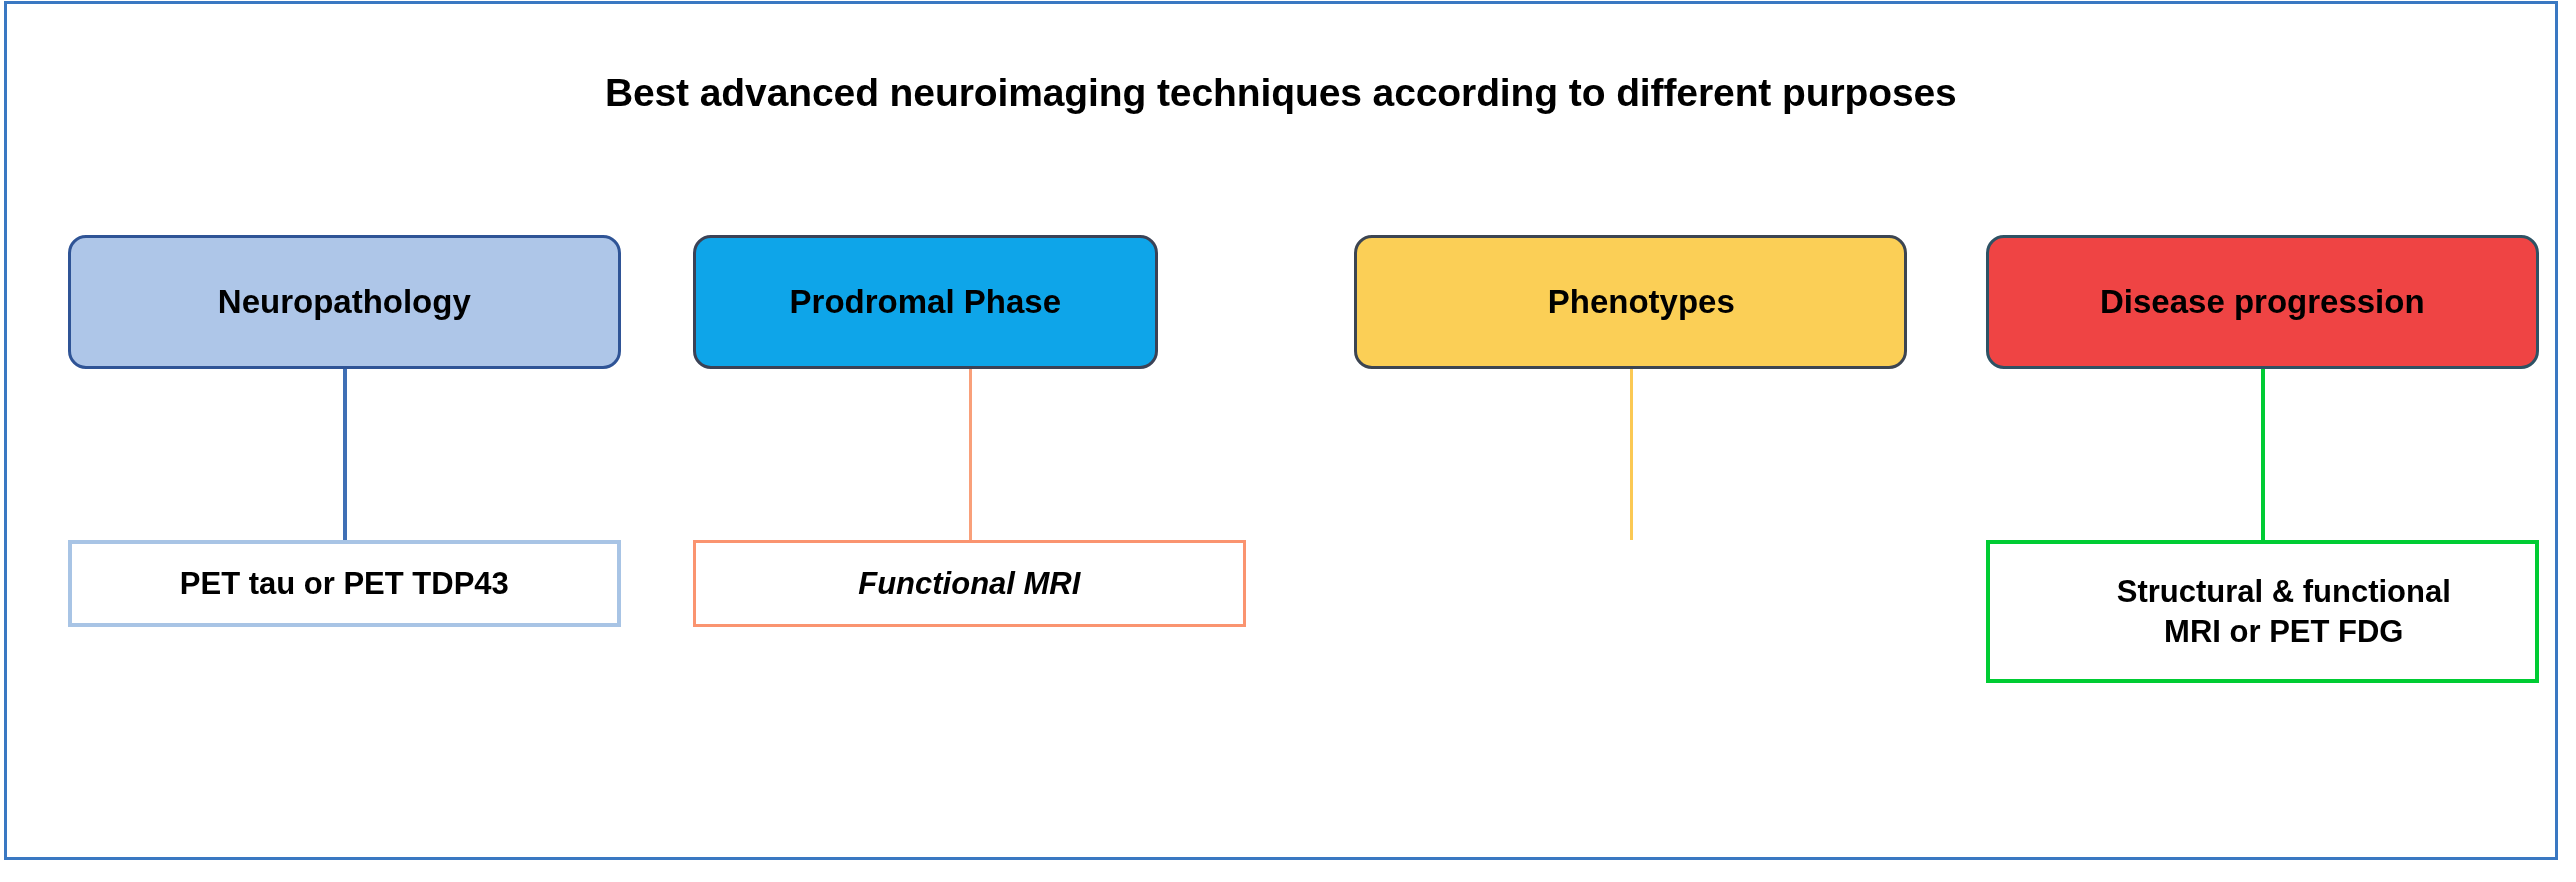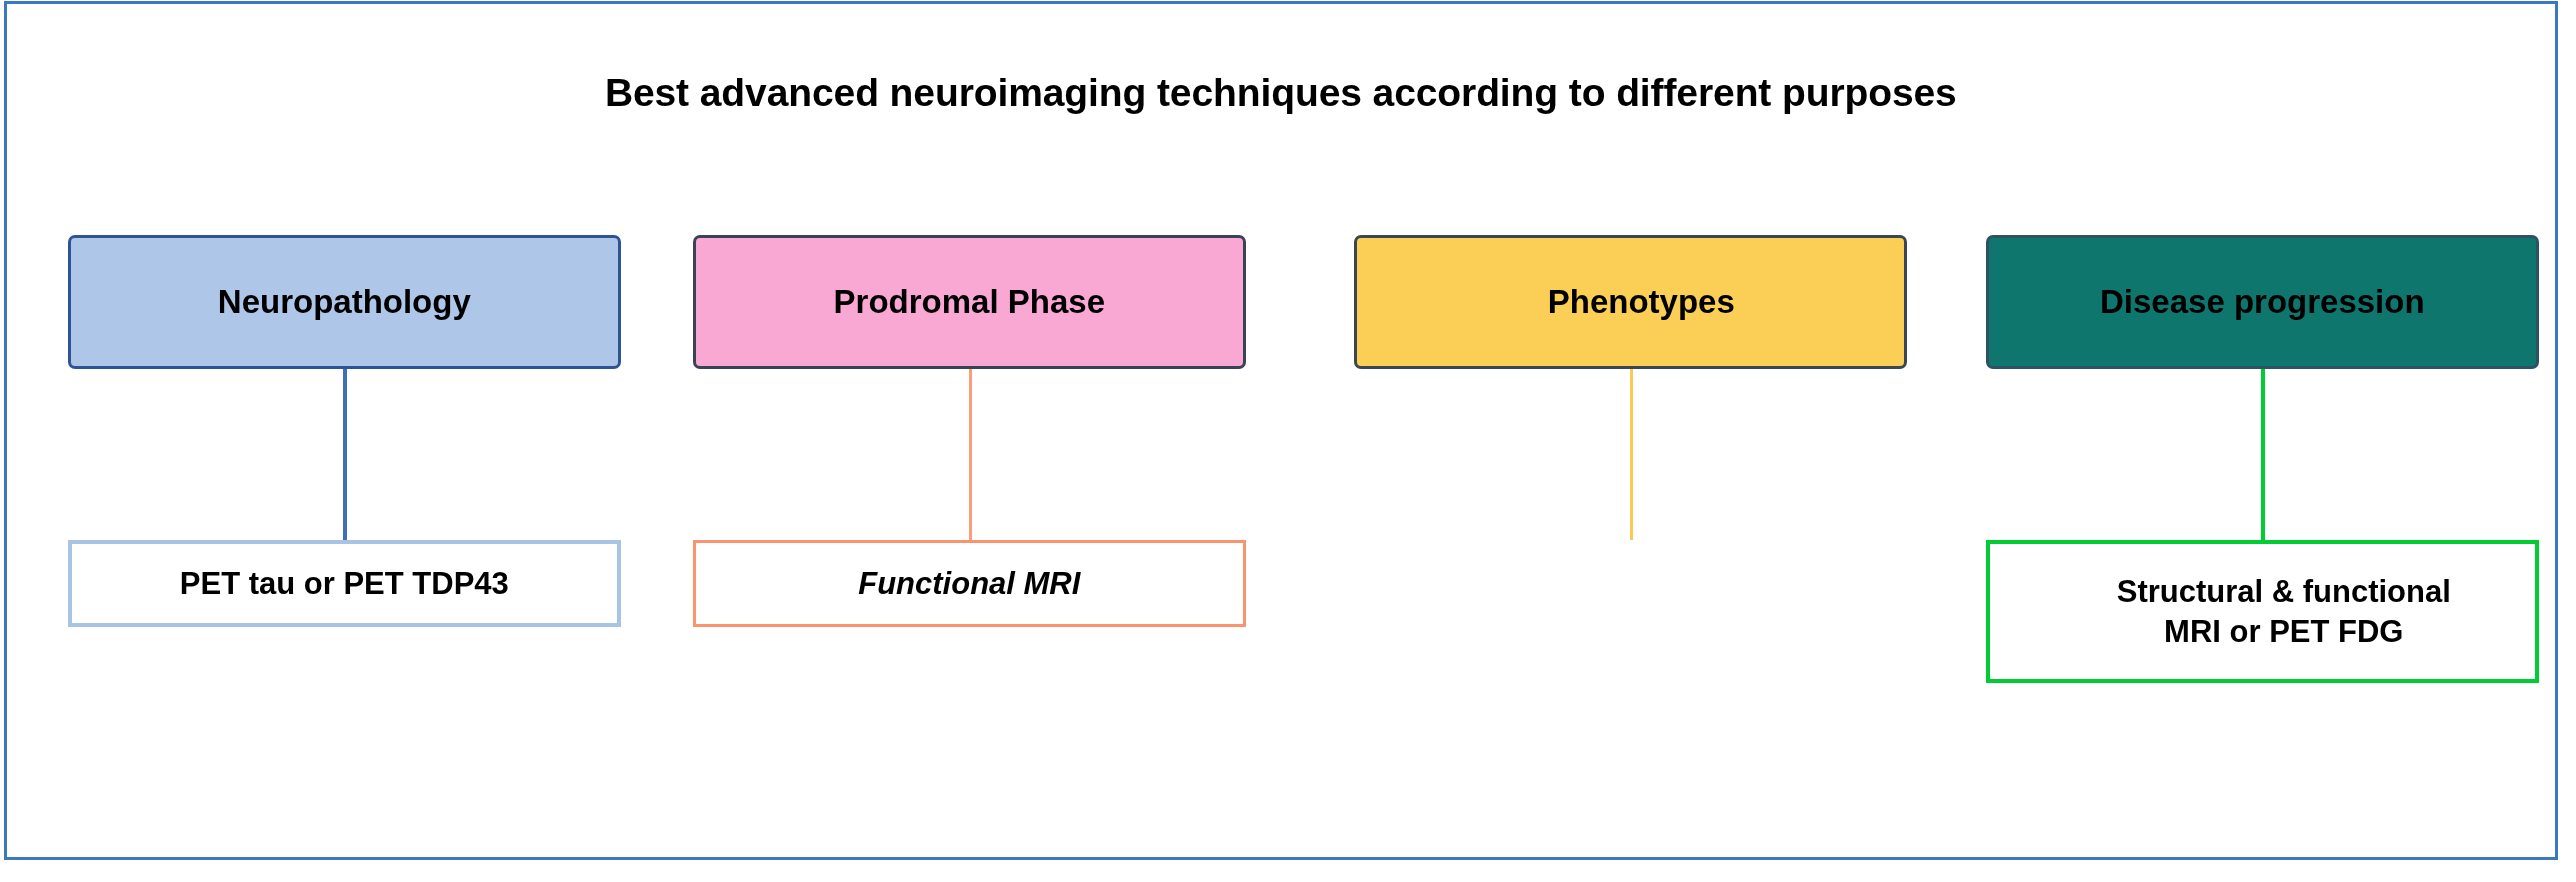--- a/index.html
+++ b/index.html
@@ -42,21 +42,21 @@
     position: absolute;
     top: 0;
     height: 100%;
   }
 
   .top-box {
     position: absolute;
     top: 231px;
     left: 0;
     height: 134px;
-    border-radius: 7px;
+    border-radius: 18px;
     box-sizing: border-box;
     display: flex;
     align-items: center;
     justify-content: center;
     text-align: center;
   }
   .top-box .box-label {
     font-size: 33px;
     font-weight: bold;
     color: #000000;
@@ -101,22 +101,22 @@
   }
   #bottom-box-1 {
     width: 553px;
     height: 87px;
     border: 4.4px solid #a8c4e5;
   }
 
   
   #col-2 { left: 686px; width: 553px; }
   #top-box-2 {
-    width: 553px;
-    background: #f9a8d4;
+    width: 465px;
+    background: #0ea5e9;
     border: 3.2px solid #3b4256;
   }
   #connector-2 {
     left: 276px;
     width: 3.2px;
     height: 171px;
     background: #f9a07a;
   }
   #bottom-box-2 {
     width: 553px;
@@ -142,21 +142,21 @@
   #bottom-box-3 {
     width: 553px;
     height: 143px;
     border: 3.8px solid #f9cd76;
   }
 
   
   #col-4 { left: 1979px; width: 553px; }
   #top-box-4 {
     width: 553px;
-    background: #0f766e;
+    background: #ef4444;
     border: 3.2px solid #2e5264;
   }
   #connector-4 {
     left: 275px;
     width: 4.4px;
     height: 171px;
     background: #00cc33;
   }
   #bottom-box-4 {
     width: 553px;

